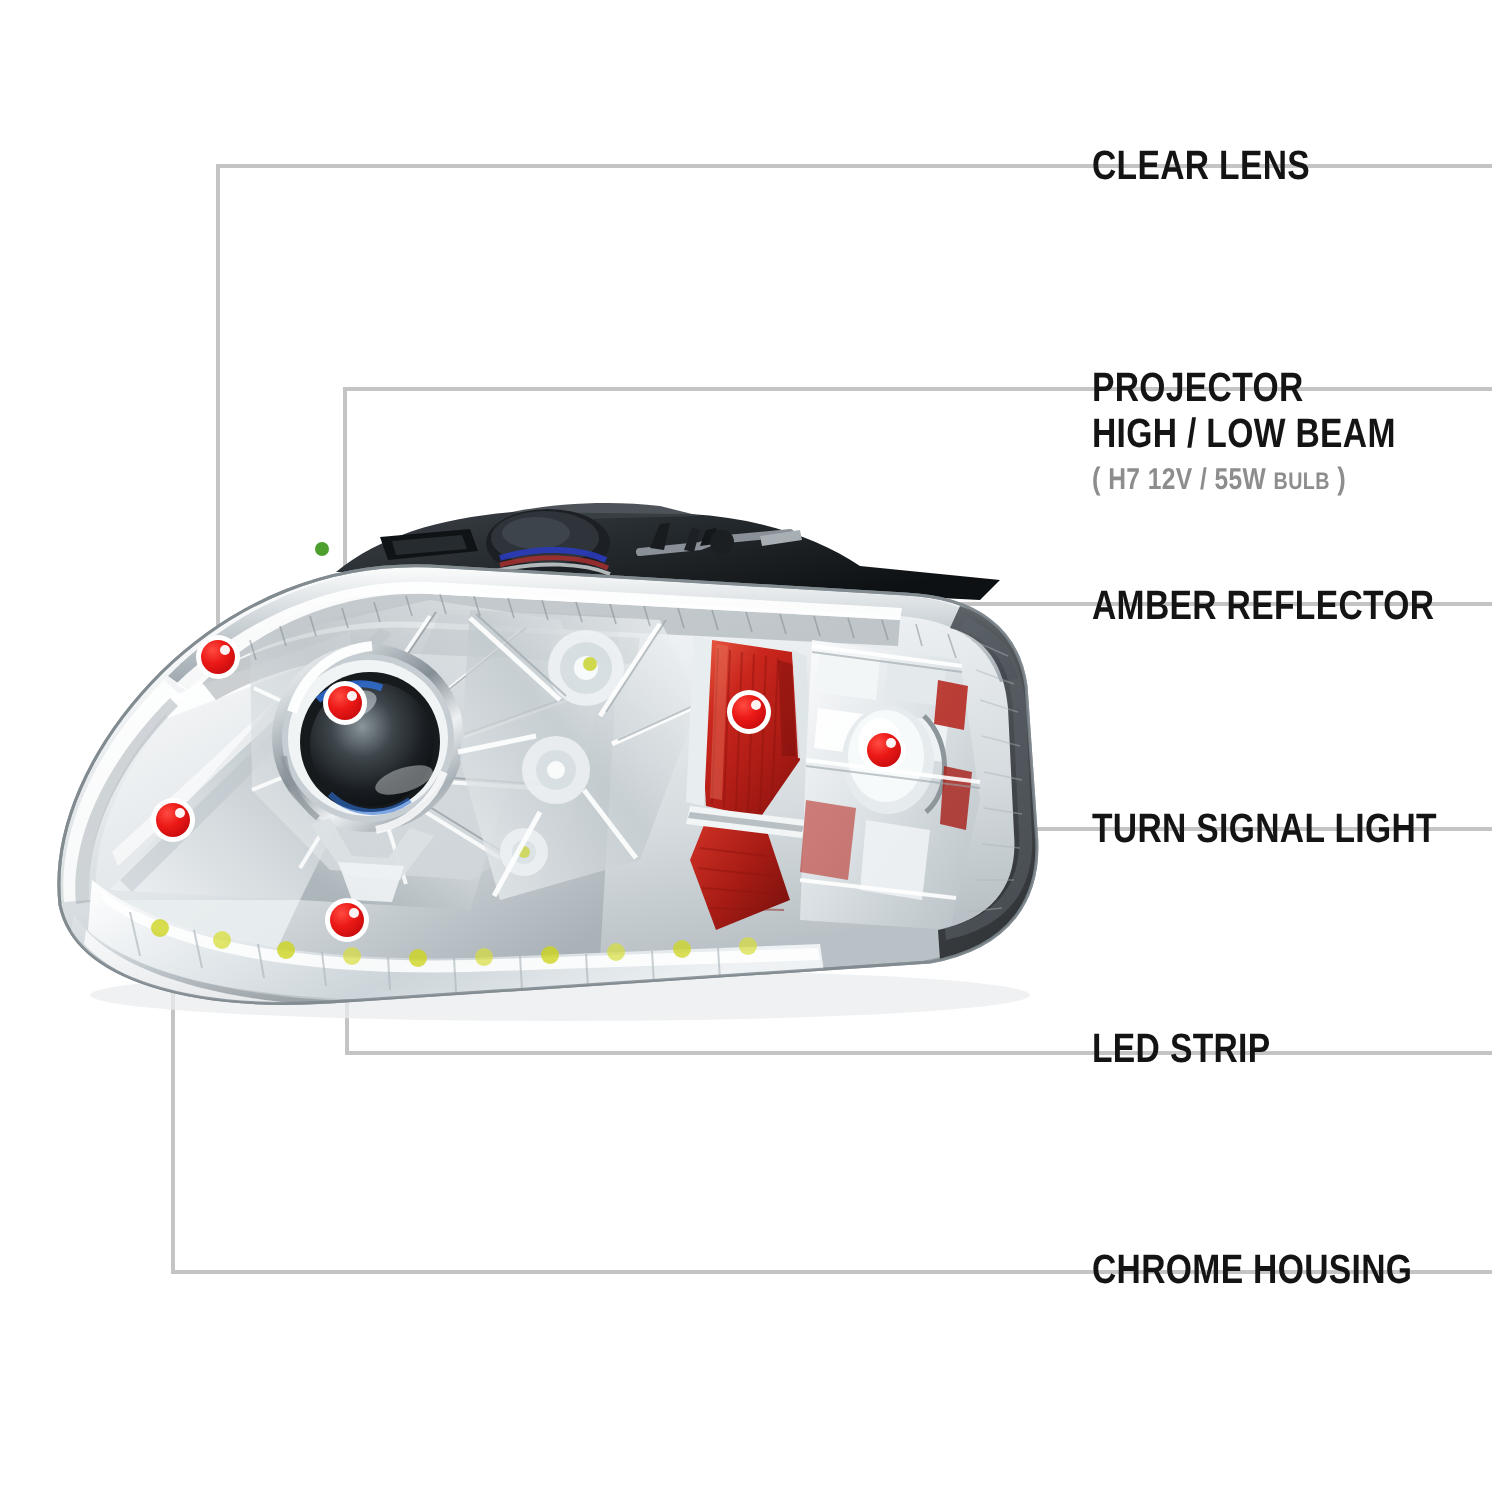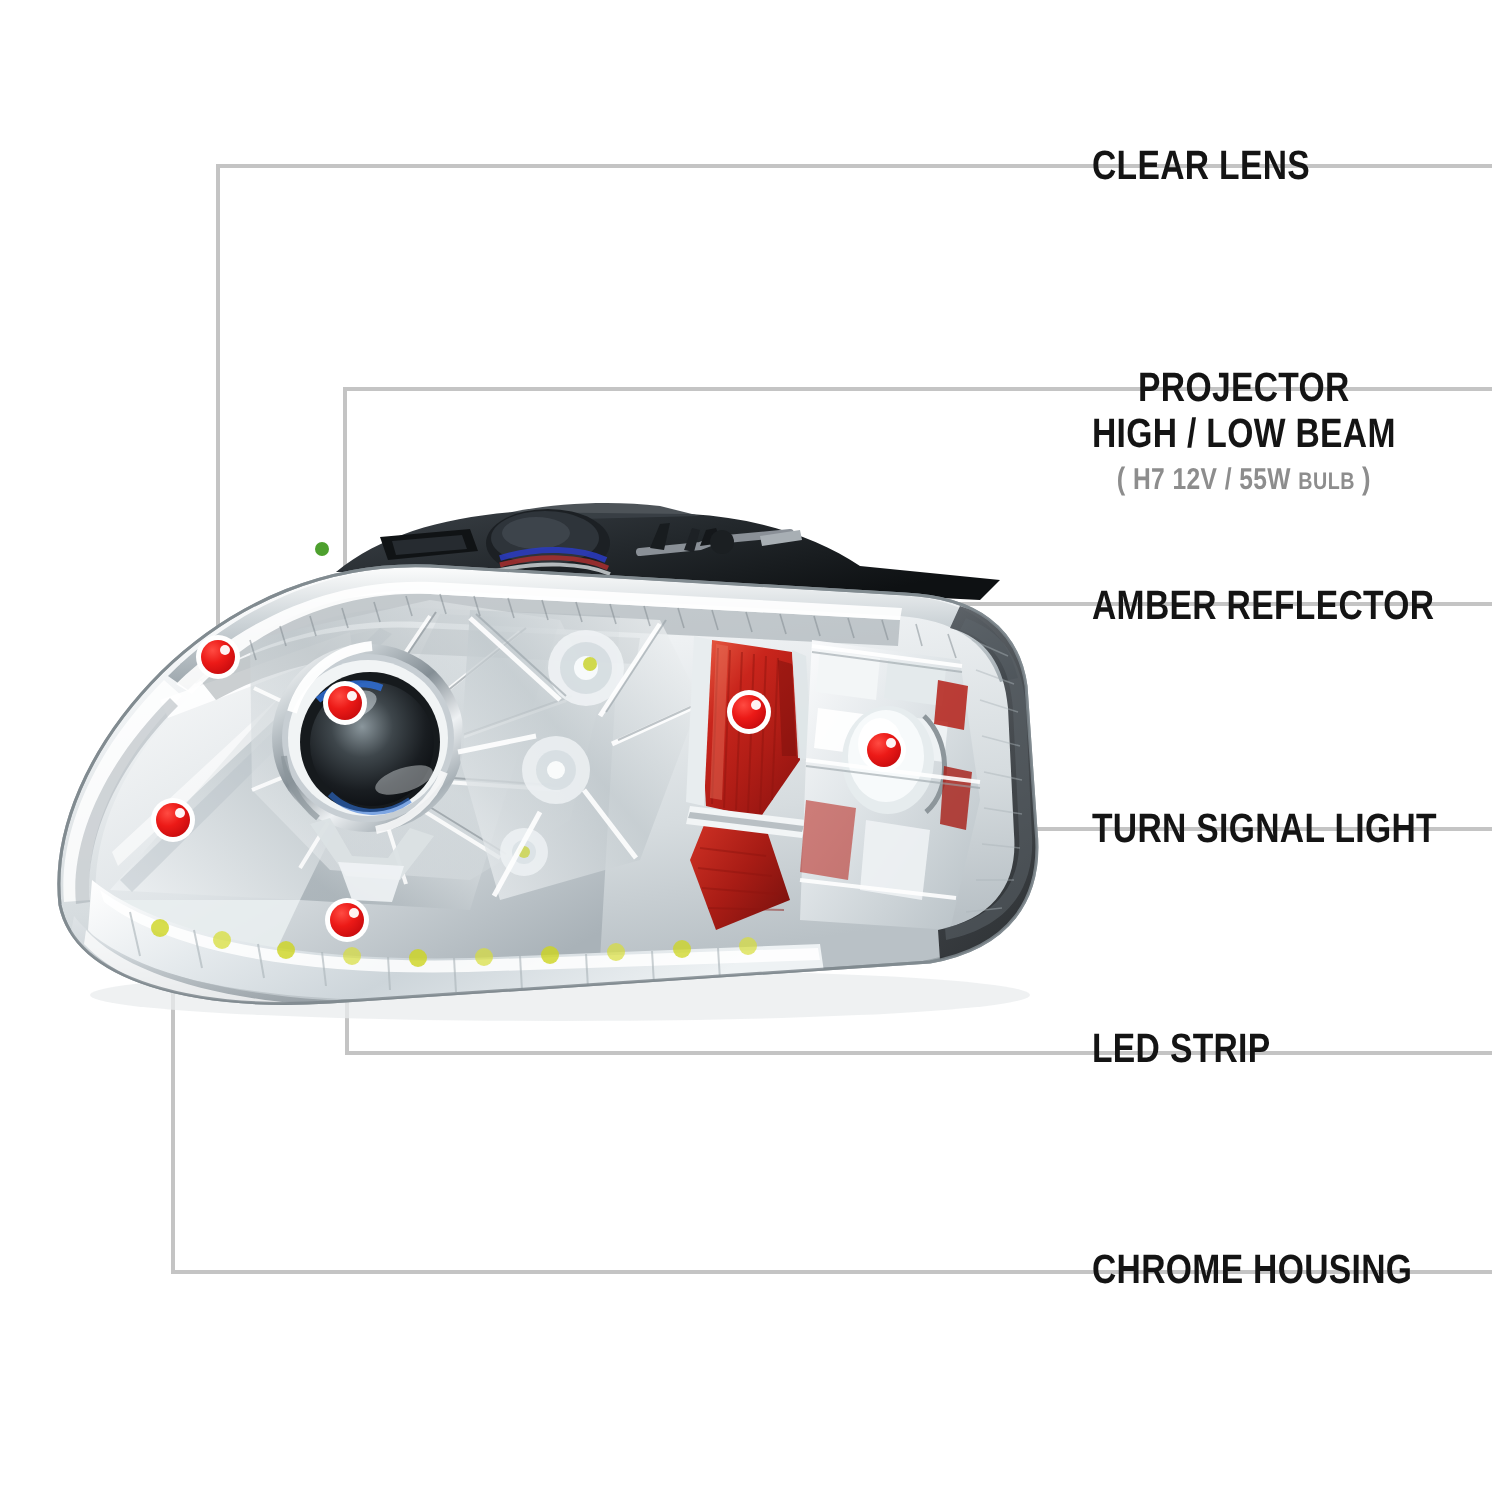--- a/index.html
+++ b/index.html
@@ -9,21 +9,20 @@
   }
   body {
     font-family: "Liberation Sans", sans-serif;
   }
   #stage {
     position: relative;
     width: 1500px;
     height: 1456px;
     background: #ffffff;
     overflow: hidden;
-    text-align: center;
   }
   #artboard {
     position: absolute;
     inset: 0;
     width: 1500px;
     height: 1500px;
   }
 
   
   .callout-label {

